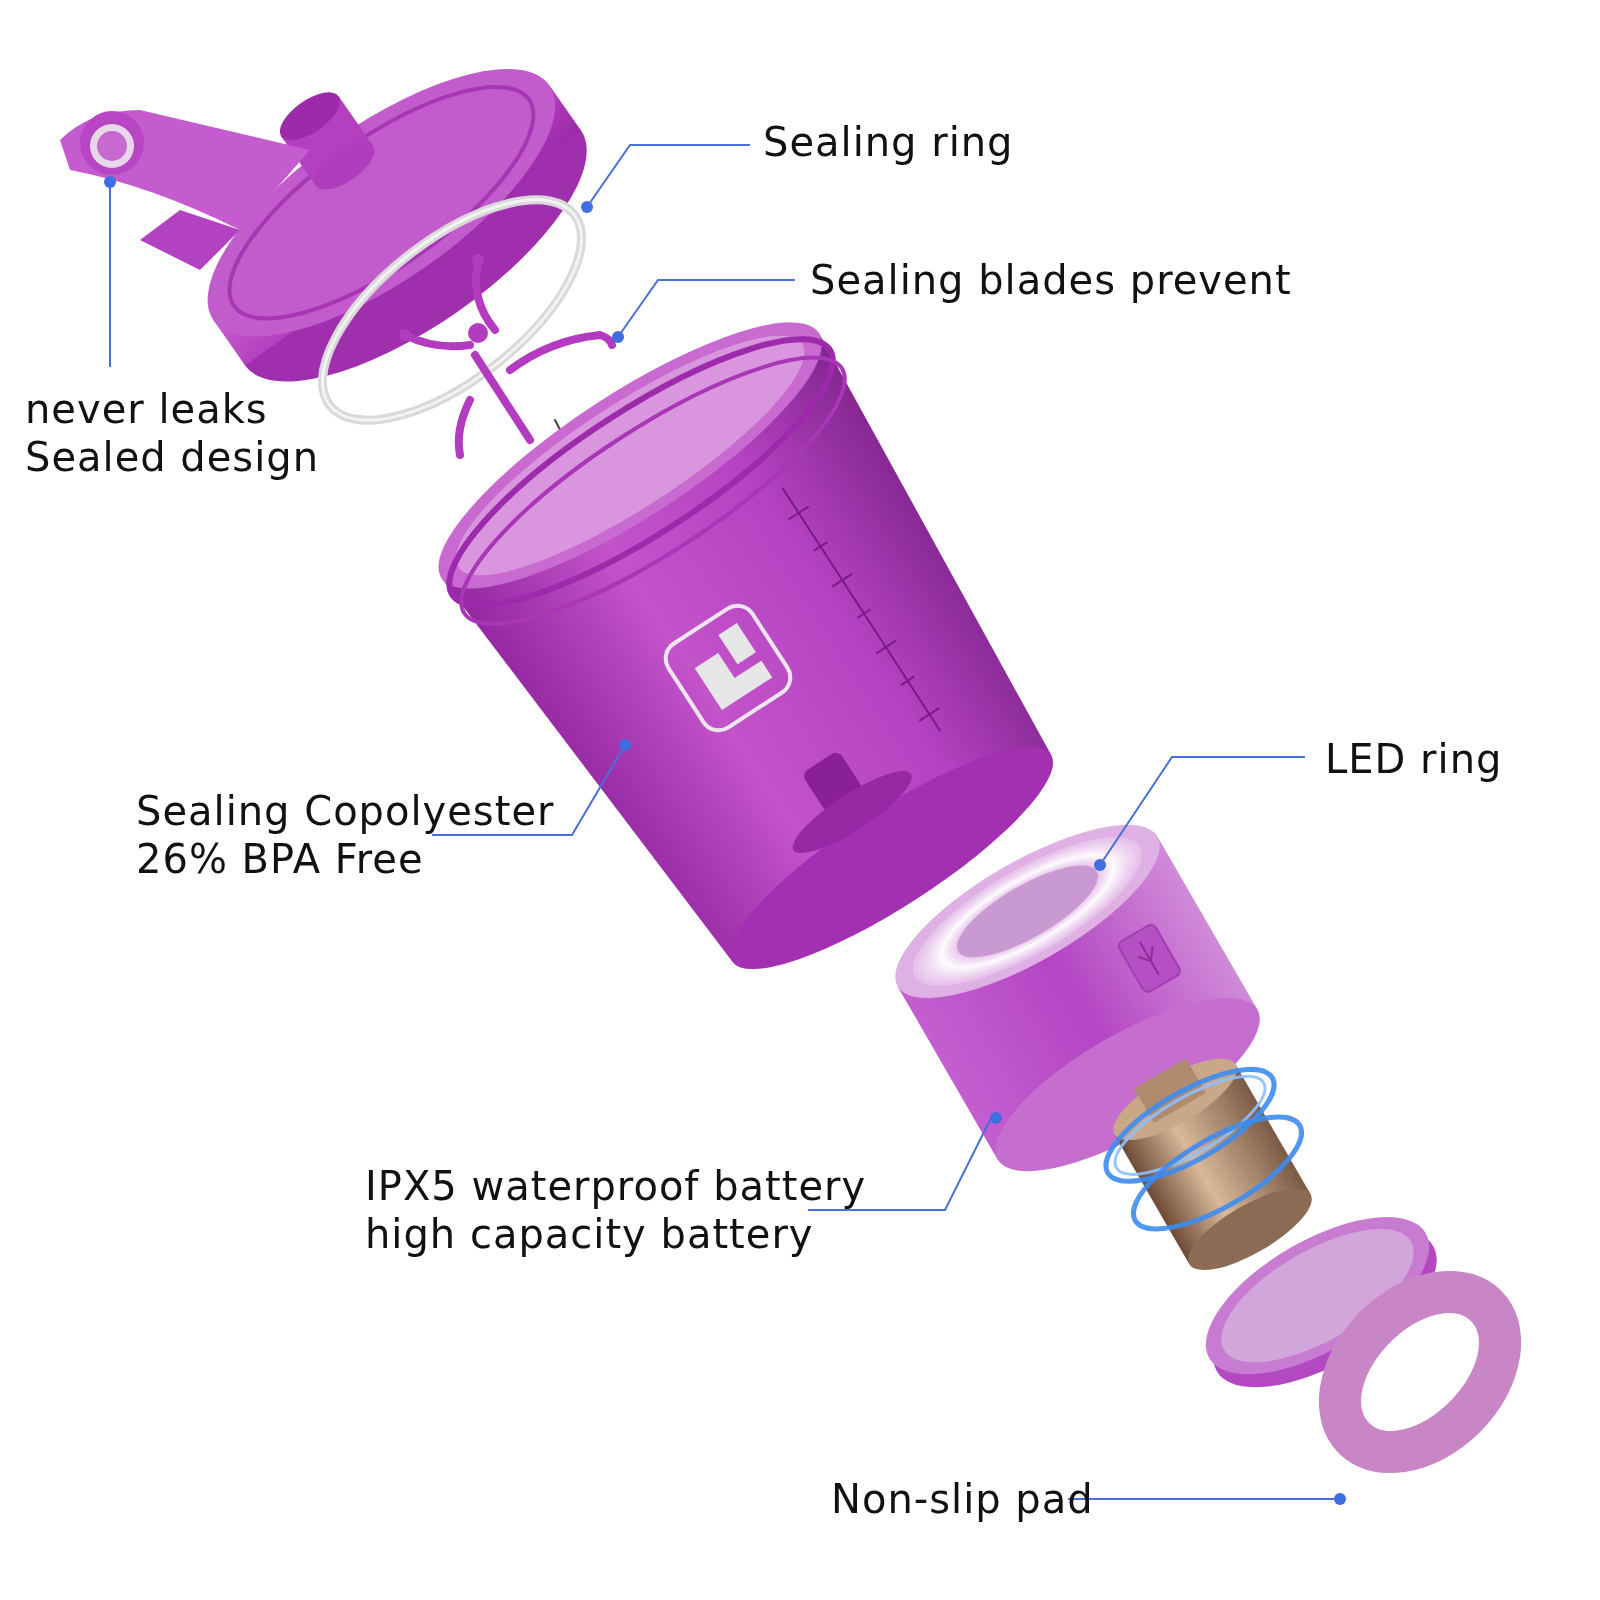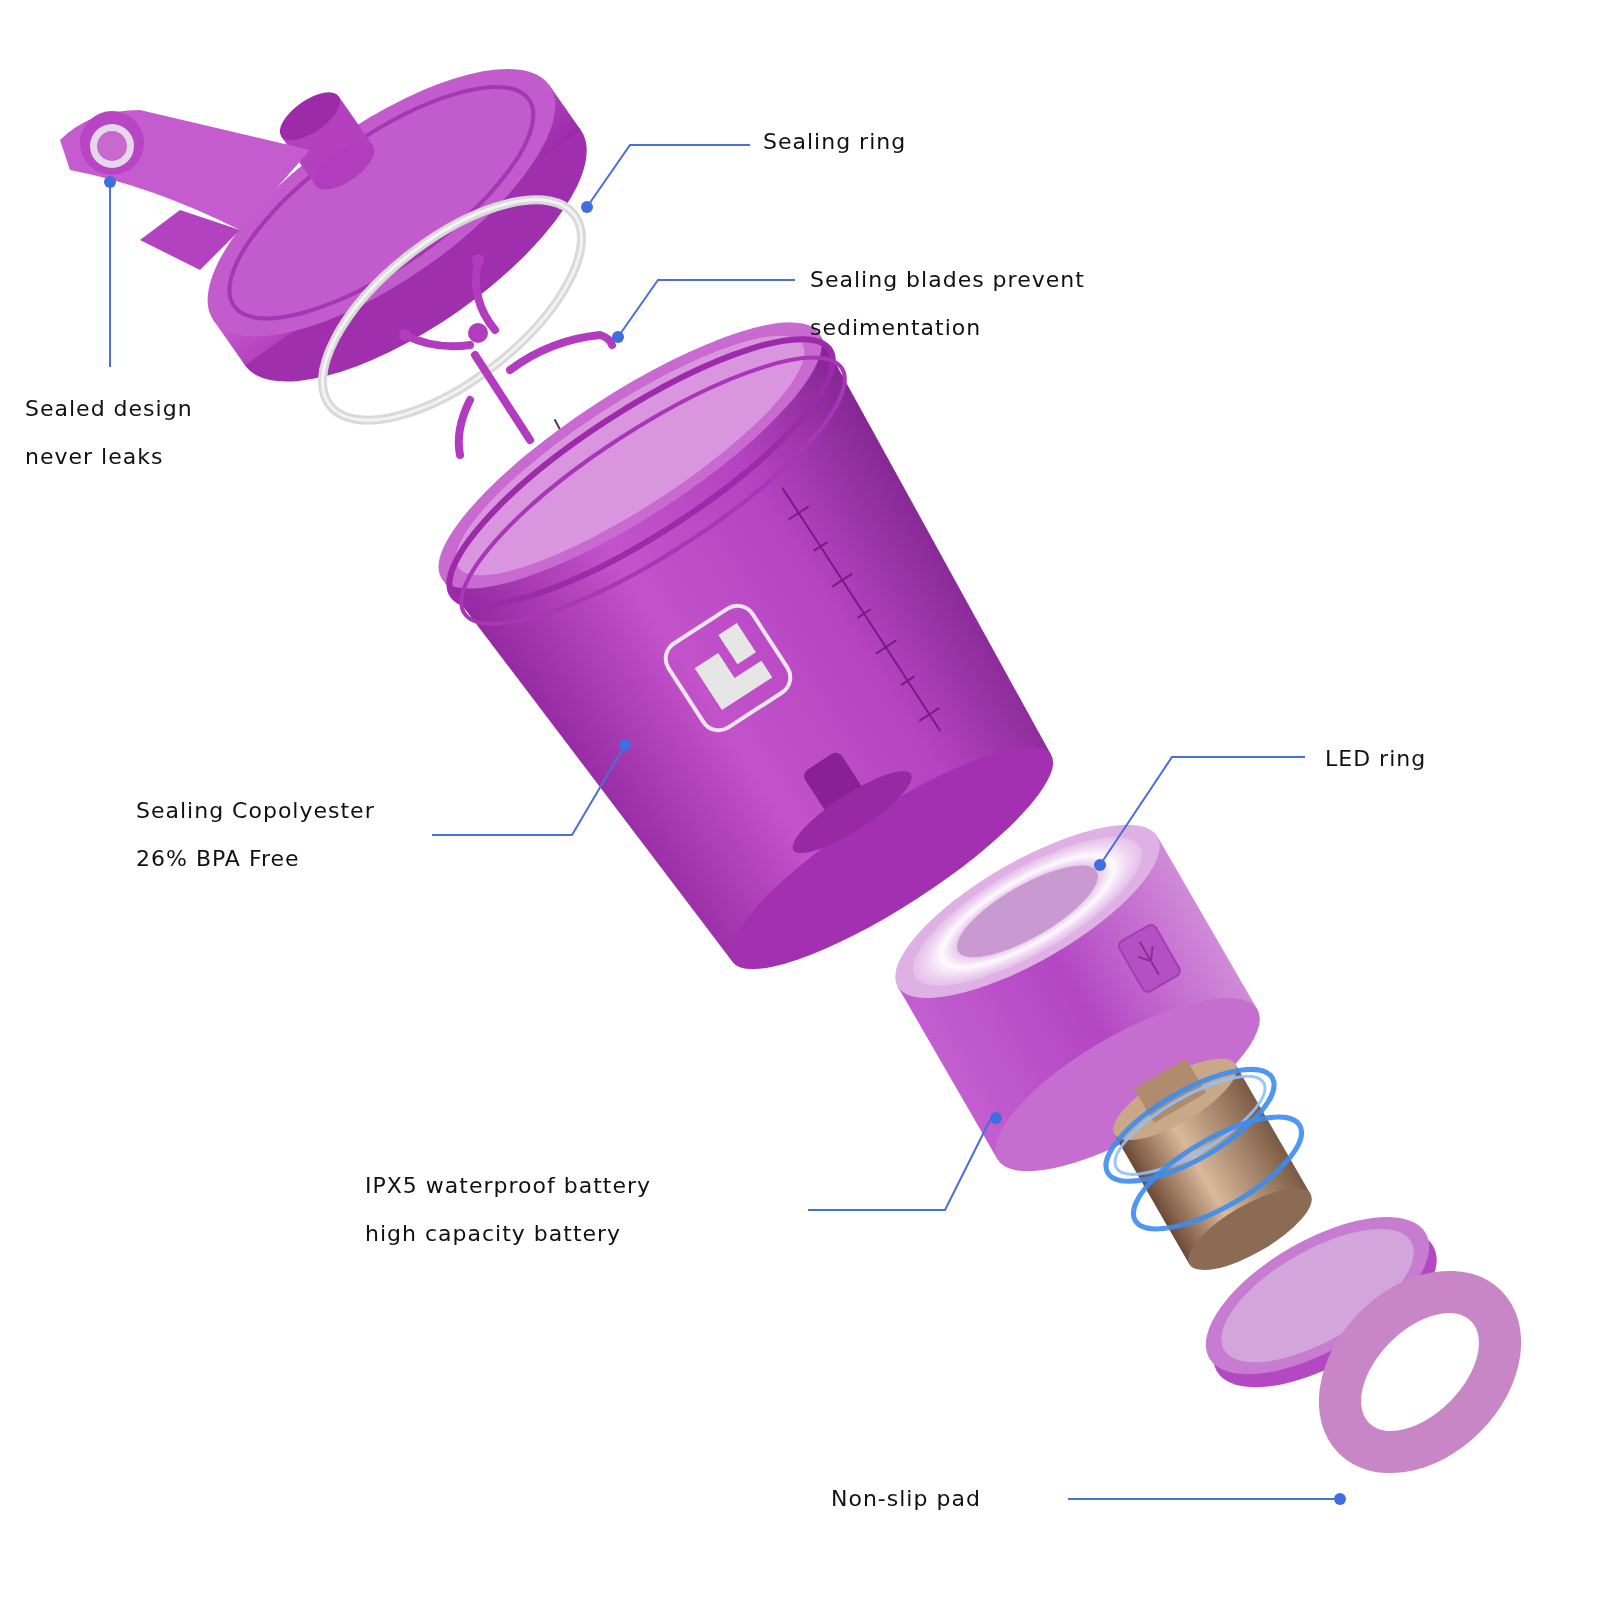--- a/index.html
+++ b/index.html
@@ -1,21 +1,21 @@
 <!DOCTYPE html>
 <html><head>
 <meta charset="utf-8">
 <style>
   html, body { margin: 0; padding: 0; background: #ffffff; }
   .canvas { position: relative; width: 1600px; height: 1600px; overflow: hidden; background: #ffffff; }
   .illustration { position: absolute; left: 0; top: 0; width: 1600px; height: 1600px; }
   .label {
     position: absolute;
     font-family: "DejaVu Sans", "Liberation Sans", sans-serif;
-    font-size: 22px;
+    font-size: 40px;
     line-height: 48px;
     color: #111111;
     letter-spacing: 1px;
     white-space: nowrap;
   }
   .label span { display: block; }
 </style>
 </head>
 <body>
 
@@ -168,31 +168,30 @@
       <circle cx="587" cy="207" r="6"></circle>
       <circle cx="618" cy="337" r="6"></circle>
       <circle cx="625" cy="745" r="6"></circle>
       <circle cx="1100" cy="865" r="6"></circle>
       <circle cx="996" cy="1118" r="6"></circle>
       <circle cx="1340" cy="1499" r="6"></circle>
     </g>
   </svg>
 
   <div class="label" style="left:25px; top:385px;">
+    <span>never leaks</span>
     <span>Sealed design</span>
-    <span>never leaks</span>
   </div>
 
   <div class="label" style="left:763px; top:118px;">
     <span>Sealing ring</span>
   </div>
 
   <div class="label" style="left:810px; top:256px;">
     <span>Sealing blades prevent</span>
-    <span>sedimentation</span>
   </div>
 
   <div class="label" style="left:136px; top:787px;">
     <span>Sealing Copolyester</span>
     <span>26% BPA Free</span>
   </div>
 
   <div class="label" style="left:1325px; top:735px;">
     <span>LED ring</span>
   </div>

